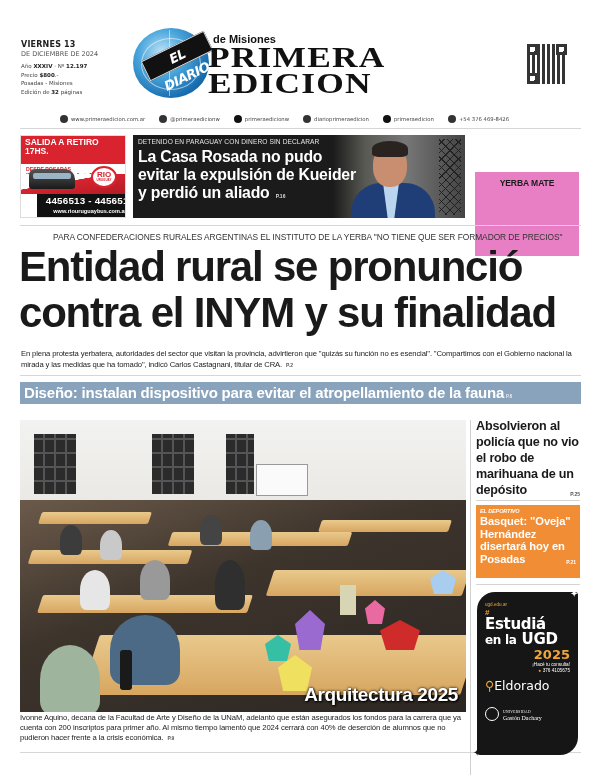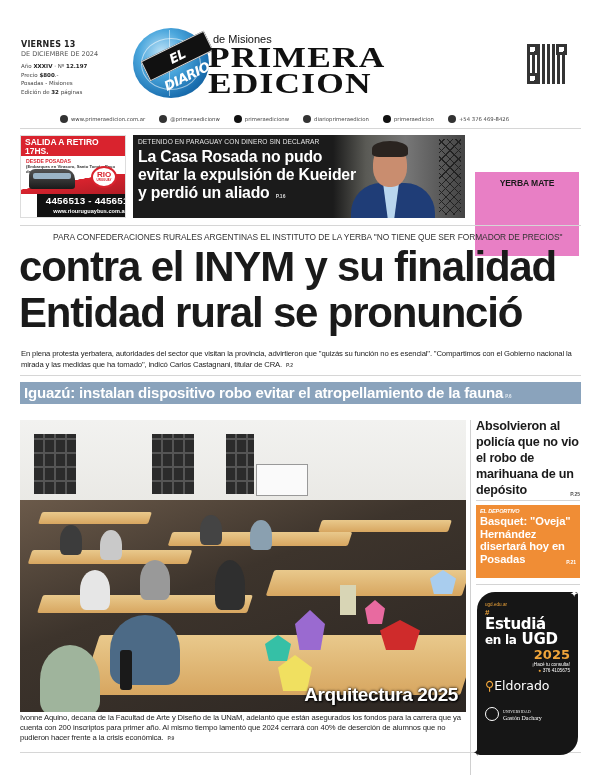--- a/index.html
+++ b/index.html
@@ -15,38 +15,38 @@
   .date-meta b { color: #222; }
 
   .globe { left: 133px; top: 28px; width: 76px; height: 70px; border-radius: 50%;
     background: radial-gradient(circle at 38% 35%, #bfe3f7 0%, #4aa6dc 35%, #1a6fb0 70%, #0e4a80 100%); overflow: hidden; }
   .globe::before { content: ""; position: absolute; left: 8px; top: 10px; width: 58px; height: 50px; border-radius: 50%;
     border: 1px solid rgba(255,255,255,.55); }
   .globe::after { content: ""; position: absolute; left: 36px; top: 2px; width: 1px; height: 66px; background: rgba(255,255,255,.5); }
   .globe-band { left: 142px; top: 45px; width: 70px; height: 22px; background: #111; color: #fff;
     font-family: "DejaVu Sans", sans-serif; font-weight: bold; font-size: 13px; font-style: italic;
     transform: rotate(-26deg); text-align: center; line-height: 22px; border: 1.5px solid #ddd; letter-spacing: -.5px; }
-  .brand-sub { left: 213px; top: 33px; font-size: 11px; font-weight: normal; color: #111; font-family: "Liberation Sans", sans-serif; }
+  .brand-sub { left: 213px; top: 33px; font-size: 11px; font-weight: bold; color: #111; font-family: "Liberation Sans", sans-serif; }
   .brand-name { left: 208px; top: 44px; font-family: "Liberation Serif", serif; font-weight: bold; font-size: 29px;
     line-height: 26px; color: #111; letter-spacing: 1px; transform: scaleX(1.22); transform-origin: left top; }
 
   .qr { left: 527px; top: 44px; width: 40px; height: 40px; background:
     repeating-linear-gradient(90deg, #111 0 3px, #fff 3px 5px), #fff; opacity: .85; }
   .qr-corner { position: absolute; width: 11px; height: 11px; border: 3px solid #111; background: #fff; }
   .qr-dot { position: absolute; width: 3px; height: 3px; background: #111; left: 4px; top: 4px; }
 
   
   .social { left: 60px; top: 114px; width: 460px; height: 10px; display: flex; gap: 14px; align-items: center; }
   .social-item { display: flex; align-items: center; gap: 3px; font-size: 5.3px; color: #444; font-family: "DejaVu Sans", sans-serif; }
   .social-icon { width: 8px; height: 8px; border-radius: 50%; background: #333; display: inline-block; }
   .rule { height: 1px; background: #d6d6d6; }
 
   
   .ad-bus { left: 20px; top: 135px; width: 106px; height: 83px; background: #fff; border: 1px solid #ddd; overflow: hidden; }
-  .ad-bus-head { background: #d9232e; color: #fff; font-weight: bold; font-size: 8.5px; padding: 2px 4px; height: 20px; line-height: 9px; }
+  .ad-bus-head { background: #d9232e; color: #fff; font-weight: bold; font-size: 8.5px; padding: 2px 4px; height: 28px; line-height: 9px; }
   .ad-bus-from { color: #d9232e; font-size: 5.2px; font-weight: bold; padding: 2px 5px 0; }
   .ad-bus-note { color: #333; font-size: 4.2px; font-weight: bold; padding: 0 5px; line-height: 5px; }
   .ad-bus-wave { position: absolute; left: 0; top: 38px; width: 106px; height: 20px; background: linear-gradient(170deg, #fff 0%, #fff 40%, #d9232e 41%, #b01c25 100%); }
   .bus { position: absolute; left: 8px; top: 33px; width: 46px; height: 20px; background: linear-gradient(#555, #1a1a1a); border-radius: 6px 10px 3px 3px; }
   .bus::after { content: ""; position: absolute; left: 4px; top: 4px; width: 38px; height: 6px; background: #9bb4c6; border-radius: 2px; }
   .rio-logo { position: absolute; left: 70px; top: 30px; width: 26px; height: 22px; border: 2px solid #d9232e; border-radius: 50%; background: #fff;
     color: #d9232e; font-weight: bold; font-size: 8px; text-align: center; line-height: 13px; }
   .rio-logo span { display: block; font-size: 3px; line-height: 3px; margin-top: -2px; }
   .ad-bus-phone { position: absolute; left: 16px; top: 58px; width: 106px; height: 25px; background: #111; color: #fff; text-align: center; }
   .ad-bus-phone .num { font-size: 9.8px; font-weight: bold; line-height: 13px; letter-spacing: .2px; }
@@ -232,31 +232,31 @@
 </div>
 
 <div class="abs ym">
   <div class="ym-label">YERBA MATE</div>
 </div>
 
 <div class="abs rule" style="left:20px;top:225px;width:561px"></div>
 
 <div class="abs lead-kicker">PARA CONFEDERACIONES RURALES ARGENTINAS EL INSTITUTO DE LA YERBA "NO TIENE QUE SER FORMADOR DE PRECIOS"</div>
 <div class="abs lead-title">
+  <div>Entidad rural se pronunció</div>
   <div>contra el INYM y su finalidad</div>
-  <div>Entidad rural se pronunció</div>
 </div>
 <div class="abs lead-dek">
   <span>En plena protesta yerbatera, autoridades del sector que visitan la provincia, advirtieron que "quizás su función no es esencial". "Compartimos con el Gobierno nacional la mirada y las medidas que ha tomado", indicó Carlos Castagnani, titular de CRA.</span>
   <span class="page-ref">P.2</span>
 </div>
 <div class="abs rule" style="left:20px;top:375px;width:561px"></div>
 
 <div class="abs iguazu">
-  <span>Iguazú: instalan dispositivo robo evitar el atropellamiento de la fauna</span><span class="page-ref">P.6</span>
+  <span>Diseño: instalan dispositivo para evitar el atropellamiento de la fauna</span><span class="page-ref">P.6</span>
 </div>
 
 <div class="abs photo">
   <div class="ph-wall"></div>
   <div class="ph-window" style="left:14px"></div>
   <div class="ph-window" style="left:132px"></div>
   <div class="ph-window" style="left:206px;width:28px"></div>
   <div class="ph-board"></div>
   <div class="ph-floor"></div>
   <div class="ph-table" style="left:20px;top:92px;width:110px;height:12px"></div>

